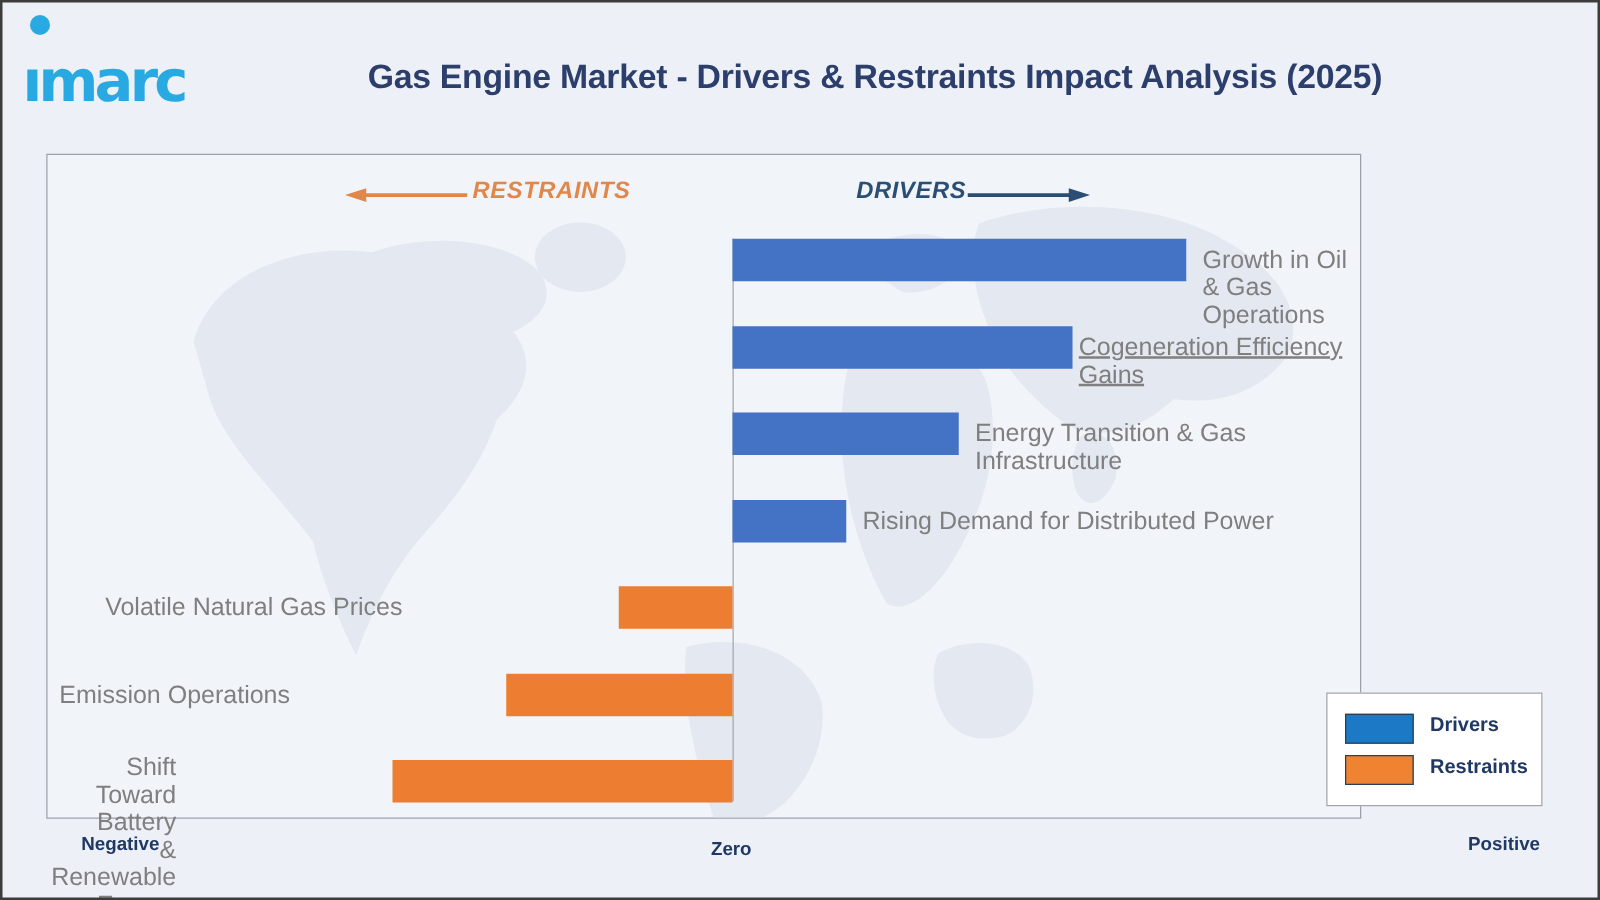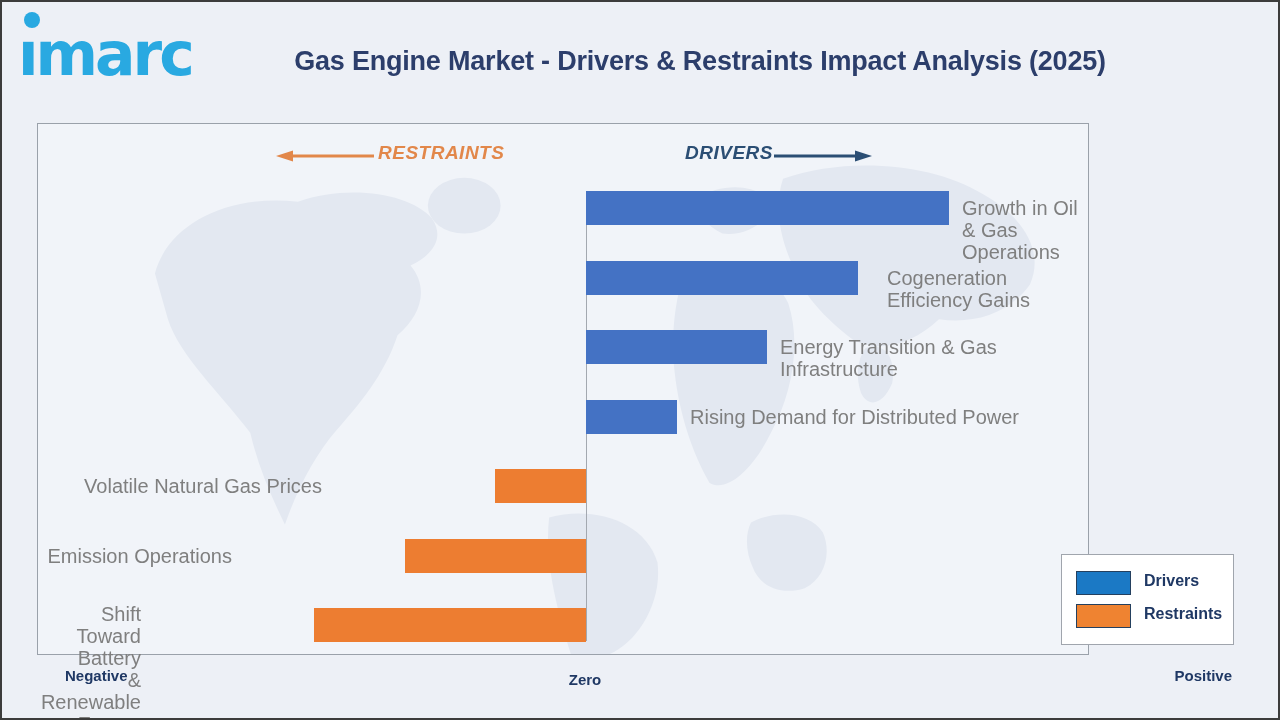--- a/index.html
+++ b/index.html
@@ -9,22 +9,22 @@
     background:var(--page-bg,#EDF0F6);
   }
   .frame{
     position:absolute;inset:0;box-sizing:border-box;
     border:2px solid var(--frame,#3C3C3C);
     pointer-events:none;z-index:50;
   }
   
   .logo{position:absolute;left:18px;top:8px;width:190px;height:84px;}
   .logo-text{
-    display:block;margin-top:16px;line-height:1;
-    font-family:"DejaVu Sans", sans-serif;font-weight:800;font-size:60px;
+    display:block;margin-top:34px;line-height:1;
+    font-family:"DejaVu Sans", sans-serif;font-weight:800;font-size:46px;
     letter-spacing:-3px;color:var(--brand-blue,#29A9E1);
   }
   .logo-dot{
     position:absolute;left:6px;top:4px;width:16px;height:16px;border-radius:50%;
     background:var(--brand-blue,#29A9E1);
   }
   .page-title{
     position:absolute;left:700px;top:46px;transform:translateX(-50%);
     font-size:27px;font-weight:bold;color:var(--title-navy,#2C3E6B);
     white-space:nowrap;letter-spacing:-0.2px;
@@ -120,21 +120,21 @@
     <line x1="0" y1="7" x2="84" y2="7" stroke-width="3" style="stroke: rgb(43, 78, 116);"></line>
     <polygon points="98,7 81,1.5 81,12.5" style="fill: rgb(43, 78, 116);"></polygon>
   </svg>
 
   <div class="zero-line"></div>
 
   <div class="bars">
       <div class="bar" style="top: 67px; width: 363px; background: rgb(68, 114, 196); left: 548px;"></div>
       <div class="bar-label" style="top: 73px; left: 924px;">Growth in Oil &amp; Gas Operations</div>
       <div class="bar" style="top: 137px; width: 272px; background: rgb(68, 114, 196); left: 548px;"></div>
-      <div class="bar-label" style="top: 143px; left: 849px;">Cogeneration Efficiency Gains</div>
+      <div class="bar-label" style="top: 143px; left: 825px; text-decoration: underline;">Cogeneration Efficiency Gains</div>
       <div class="bar" style="top: 206px; width: 181px; background: rgb(68, 114, 196); left: 548px;"></div>
       <div class="bar-label" style="top: 212px; left: 742px;">Energy Transition &amp; Gas Infrastructure</div>
       <div class="bar" style="top: 276px; width: 91px; background: rgb(68, 114, 196); left: 548px;"></div>
       <div class="bar-label" style="top: 282px; left: 652px;">Rising Demand for Distributed Power</div>
       <div class="bar" style="top: 345px; width: 91px; background: rgb(237, 125, 49); left: 457px;"></div>
       <div class="bar-label" style="top: 351px; right: 766px; text-align: left;">Volatile Natural Gas Prices</div>
       <div class="bar" style="top: 415px; width: 181px; background: rgb(237, 125, 49); left: 367px;"></div>
       <div class="bar-label" style="top: 421px; right: 856px; text-align: right;">Emission Operations</div>
       <div class="bar" style="top: 484px; width: 272px; background: rgb(237, 125, 49); left: 276px;"></div>
       <div class="bar-label" style="top: 479px; right: 947px; text-align: right;">Shift Toward Battery

